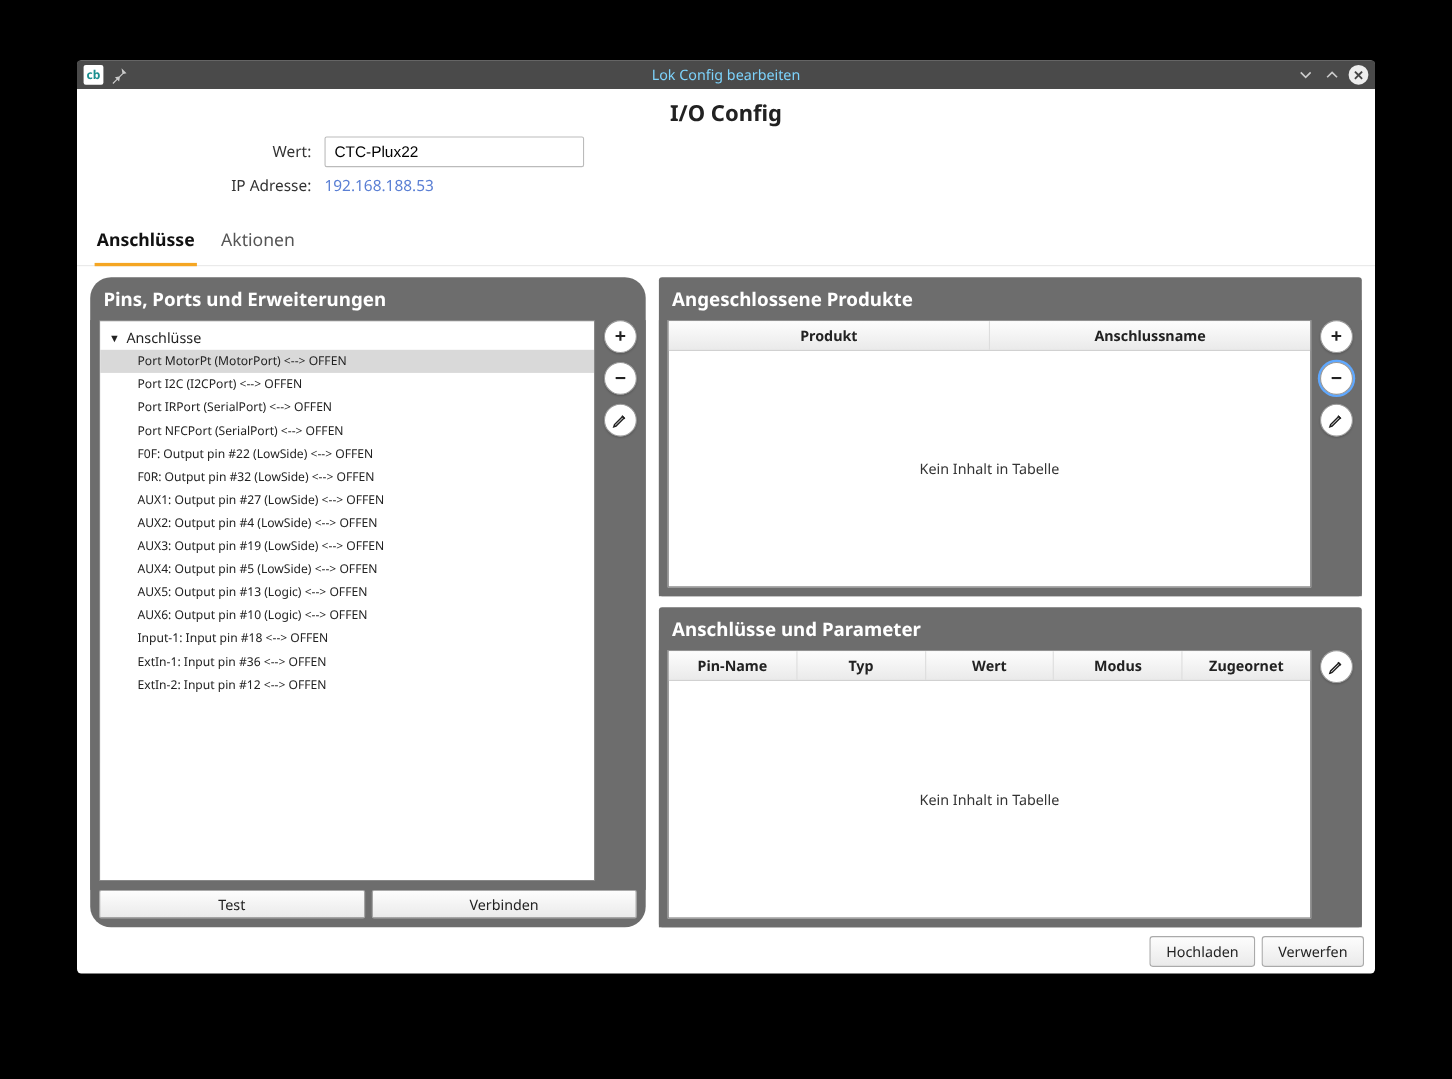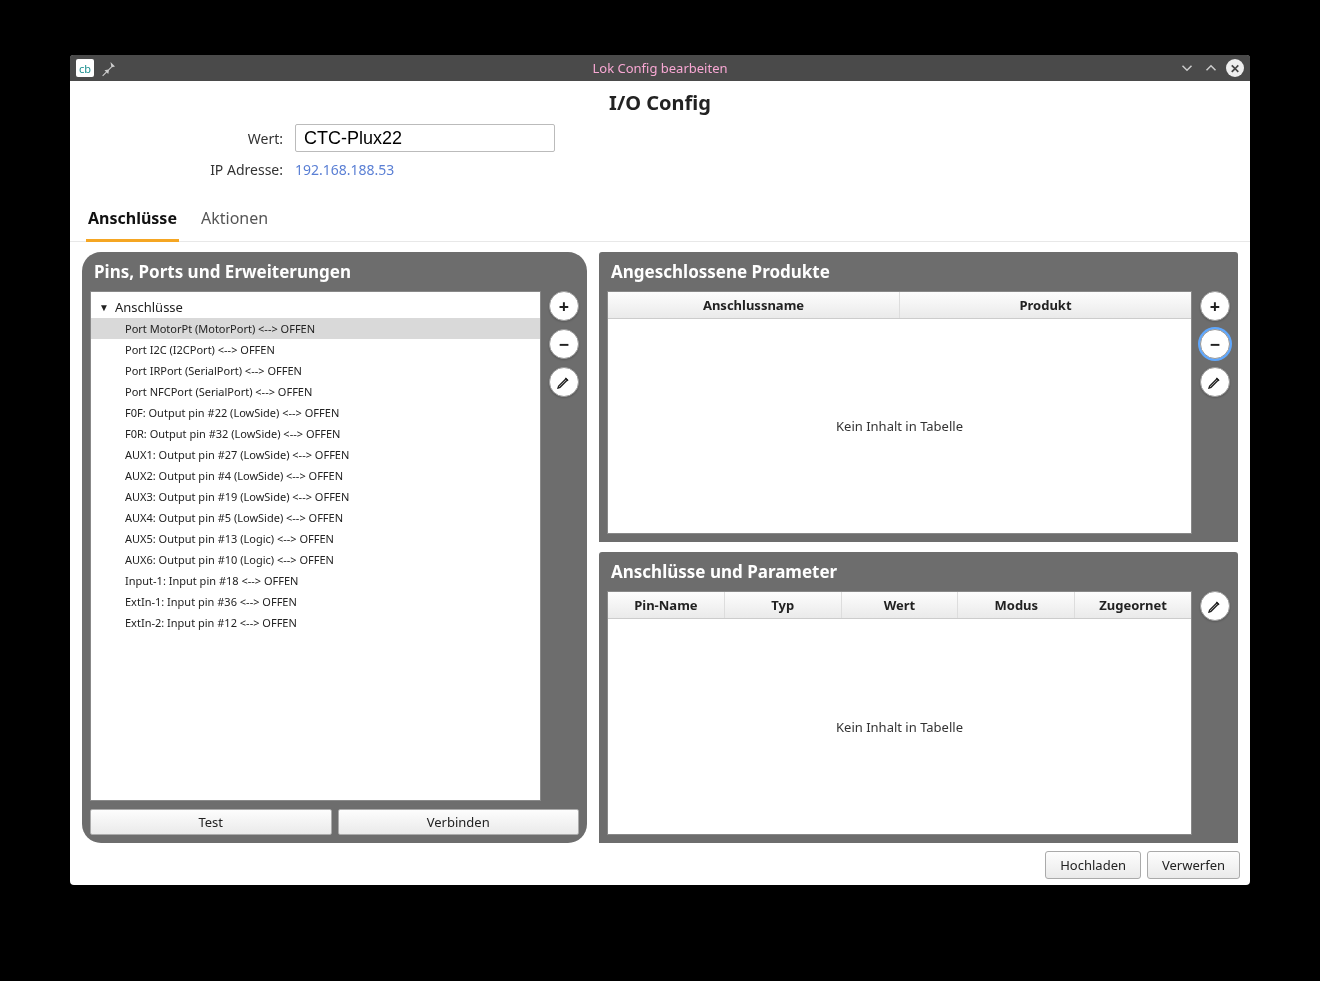--- a/index.html
+++ b/index.html
@@ -32,36 +32,36 @@
     padding: 0 6px;
     border-radius: 3px 3px 0 0;
     position: relative;
   }
   .titlebar .left-icons { display:flex; align-items:center; gap:6px; }
   .tb-icon {
     width:18px; height:18px; display:flex; align-items:center; justify-content:center;
     color:#ccc;
   }
   .app-icon {
-    width:18px; height:18px; background:#fff; border-radius:2px; display:flex;align-items:center;justify-content:center;color:#1a8f8f;font-size:11px;font-weight:normal;
+    width:18px; height:18px; background:#fff; border-radius:2px; display:flex;align-items:center;justify-content:center;color:#1a8f8f;font-size:11px;font-weight:bold;
   }
   .titlebar .title {
-    position:absolute; left:0; right:0; text-align:center; font-size:13px; color:#f9a8d4;
+    position:absolute; left:0; right:0; text-align:center; font-size:13px; color:#7dd3fc;
   }
   .titlebar .right-icons { margin-left:auto; display:flex; align-items:center; gap:6px; z-index:1;}
   .close-btn {
     width:18px; height:18px; border-radius:50%; background:#eee; color:#444; display:flex;align-items:center;justify-content:center; font-size:12px; font-weight:bold;
   }
 
   .content { flex:1; display:flex; flex-direction:column; padding: 0 0 6px 0; overflow:hidden;}
   .page-title { text-align:center; font-size:20px; font-weight:700; padding:8px 0 4px; }
   .form-row { display:flex; align-items:center; padding:4px 0 4px 20px; }
   .form-label { width:205px; text-align:right; padding-right:12px; font-size:14px; color:#333;}
   .form-input {
-    width:260px; height:28px; border:1px solid #bbb; border-radius:2px; padding:0 8px; font-size:18px;
+    width:236px; height:28px; border:1px solid #bbb; border-radius:2px; padding:0 8px; font-size:14px;
   }
   .ip-link { color:#5a7fd4; font-size:14px; cursor:pointer; }
 
   .tabs { display:flex; gap:20px; padding:18px 16px 0 16px; border-bottom:1px solid #e8e8e8; }
   .tab { font-size:16px; color:#555; padding:6px 2px 10px; cursor:pointer; }
   .tab.active { color:#111; font-weight:700; border-bottom:3px solid #f5a623; margin-bottom:-1px;}
 
   .panels-row { display:flex; gap:12px; padding:10px 12px 0 12px; flex:1; min-height:0;}
   .panel {
     background:#6d6d6d; border-radius:3px; display:flex; flex-direction:column;
@@ -211,22 +211,22 @@
         </div>
       </div>
 
       <div class="panel-right">
 
         <div class="subpanel products">
           <div class="panel-header">Angeschlossene Produkte</div>
           <div class="panel-body">
             <div class="table-wrap">
               <div class="thead">
+                <div class="th">Produkt</div>
                 <div class="th">Anschlussname</div>
-                <div class="th">Produkt</div>
               </div>
               <div class="tbody">
                   <span class="empty-msg">Kein Inhalt in Tabelle</span>
                 </div>
             </div>
             <div class="side-buttons">
               <div class="circle-btn">+</div>
               <div class="circle-btn ring">−</div>
               <div class="circle-btn">
                 <svg viewBox="0 0 24 24" fill="none" stroke="#222" stroke-width="2">

